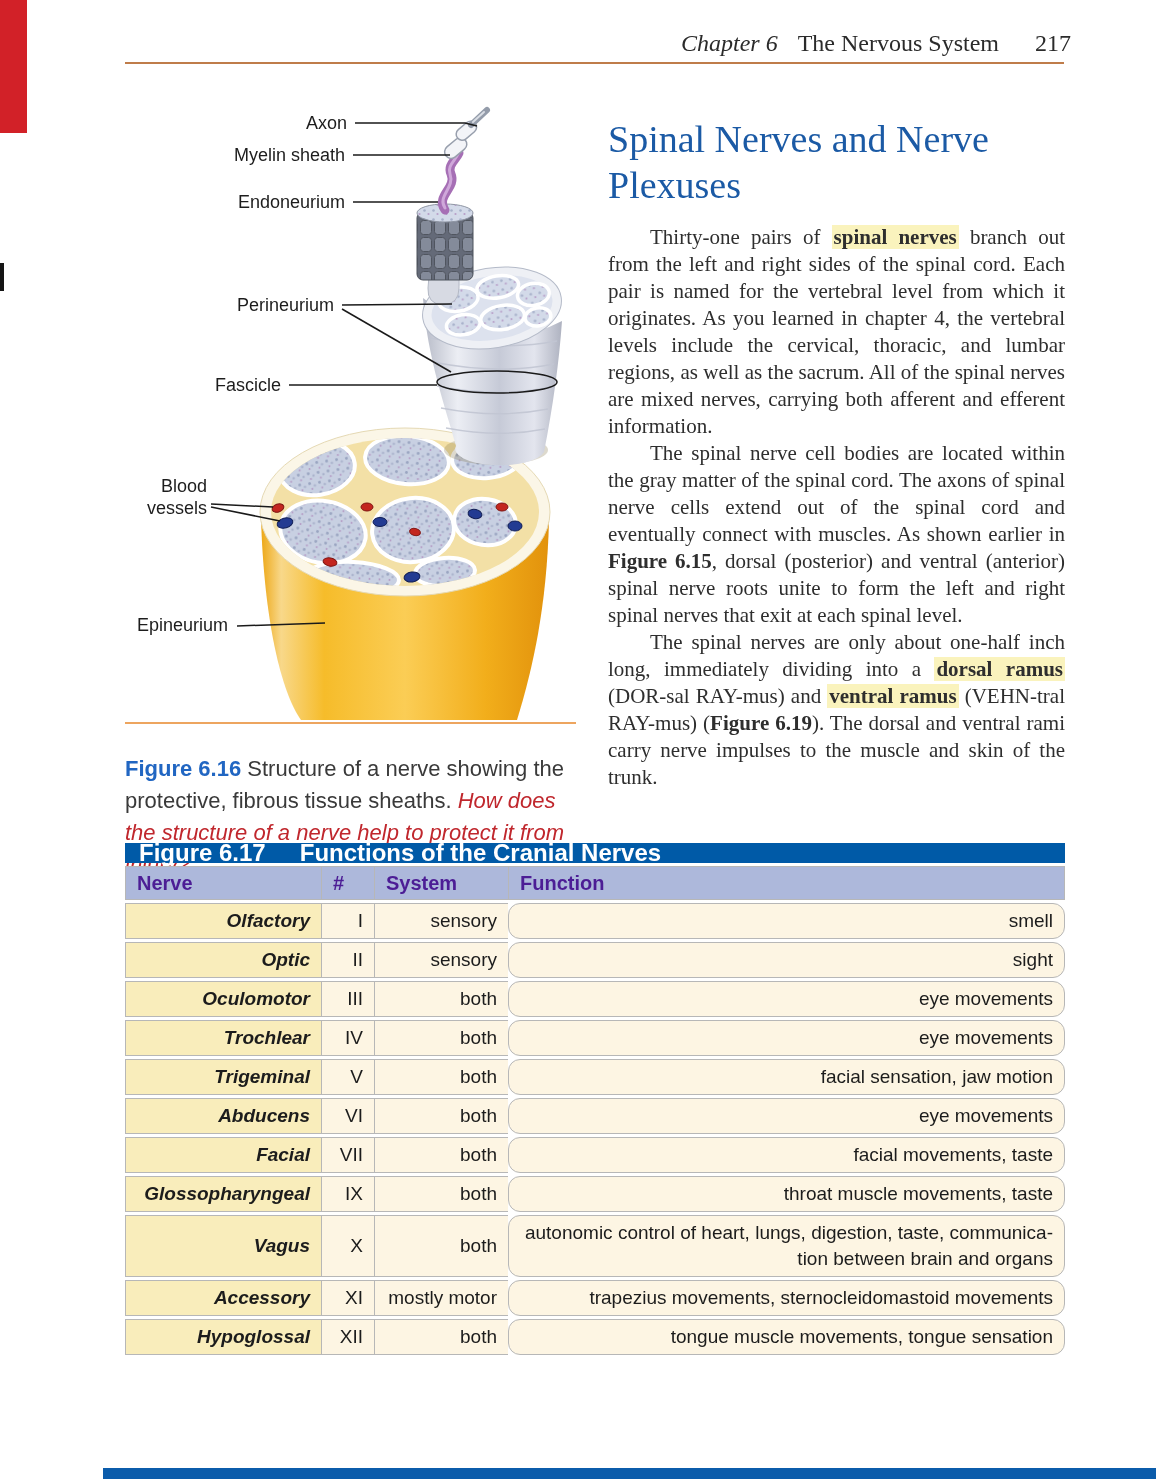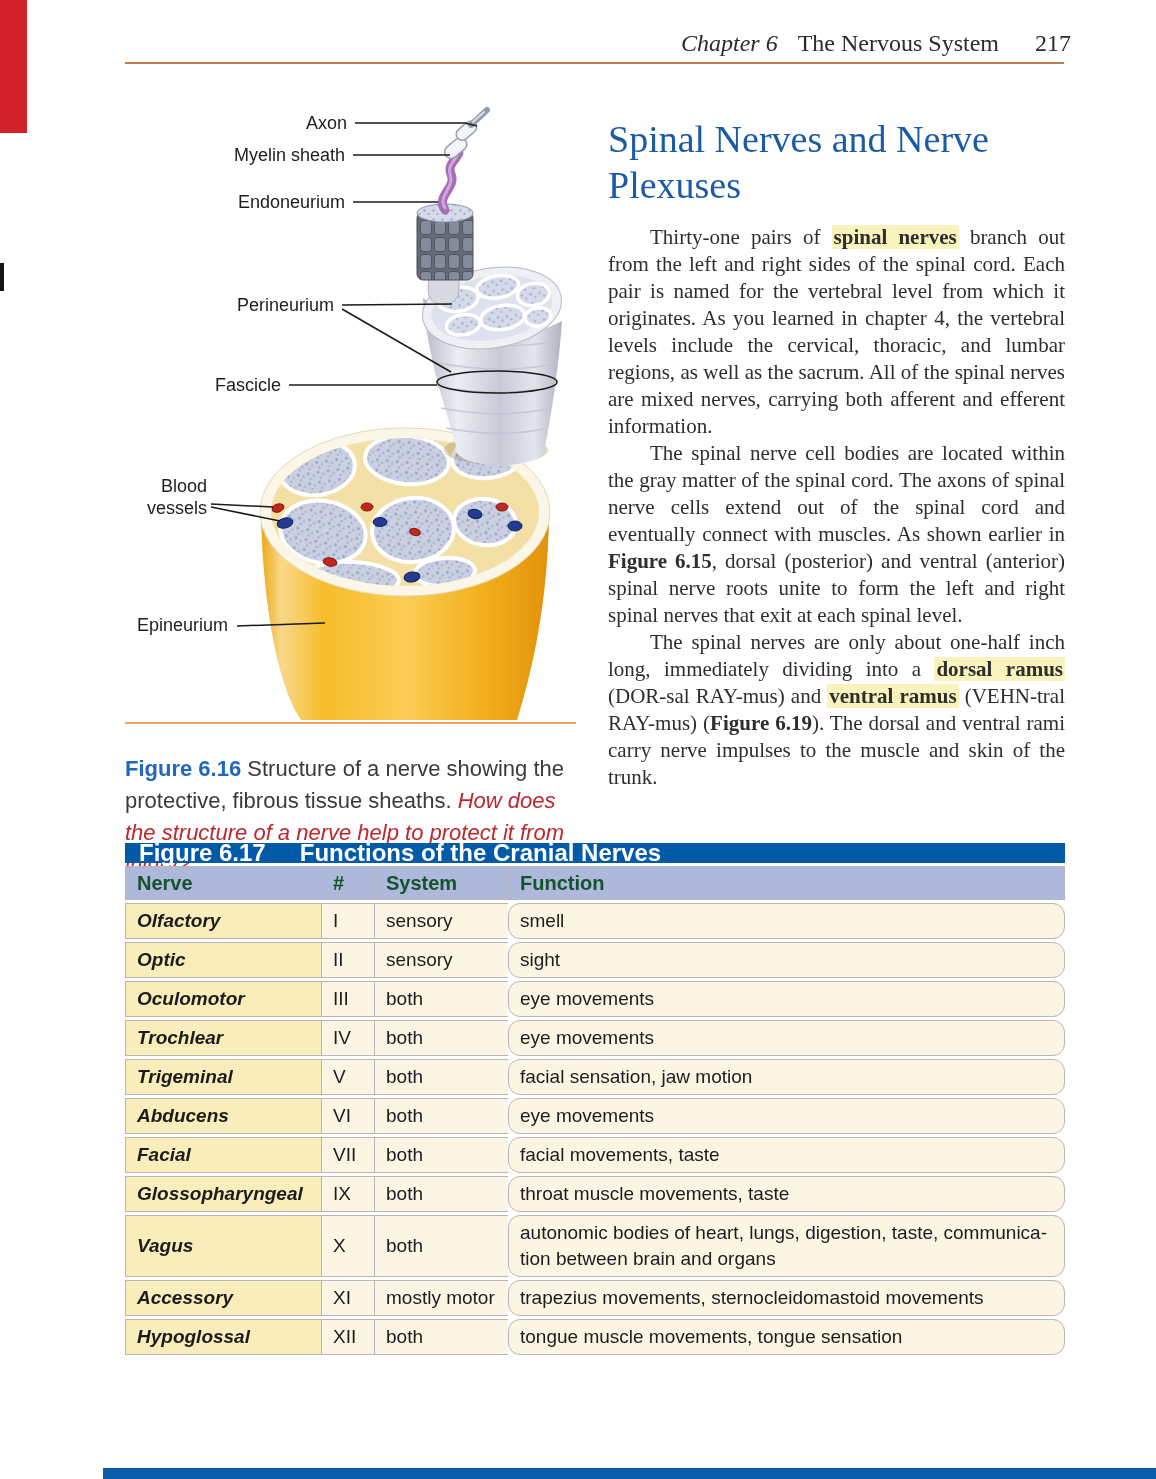--- a/index.html
+++ b/index.html
@@ -55,24 +55,25 @@
   }
   .table-title .t-name{margin-left:34px;}
   table.cranial{
     border-collapse:separate;border-spacing:0 3px;width:940px;table-layout:fixed;
     margin-top:0;
   }
   table.cranial th,table.cranial td{
     border:1px solid var(--table-border-gray,#b7b7b7);
     padding:4px 11px;vertical-align:middle;box-sizing:border-box;
     border-right-width:0;
+    text-align:right;
   }
   table.cranial th:last-child,table.cranial td:last-child{border-right-width:1px;}
   table.cranial th{
-    background:var(--table-header-row,#adb8db);color:#14532d;
+    background:var(--table-header-row,#adb8db);color:#4c1d95;
     font-size:20px;font-weight:bold;text-align:left;height:34px;
   }
   table.cranial td{font-size:19px;line-height:26px;height:36px;color:#1c1c1c;}
   td.col-nerve{background:var(--table-nerve-col,#f9edbb);font-weight:bold;font-style:italic;}
   td.col-num,td.col-system,td.col-func{background:var(--table-cell-bg,#fdf5e3);}
   td.col-func{white-space:pre-line;border-radius:12px;}
 </style>
 </head>
 <body>
 
@@ -305,21 +306,21 @@
           <tr>
             <td class="col-nerve">Glossopharyngeal</td>
             <td class="col-num">IX</td>
             <td class="col-system">both</td>
             <td class="col-func">throat muscle movements, taste</td>
           </tr>
           <tr>
             <td class="col-nerve">Vagus</td>
             <td class="col-num">X</td>
             <td class="col-system">both</td>
-            <td class="col-func">autonomic bodies of heart, lungs, digestion, taste, communica-
+            <td class="col-func">autonomic control of heart, lungs, digestion, taste, communica-
 tion between brain and organs</td>
           </tr>
           <tr>
             <td class="col-nerve">Accessory</td>
             <td class="col-num">XI</td>
             <td class="col-system">mostly motor</td>
             <td class="col-func">trapezius movements, sternocleidomastoid movements</td>
           </tr>
           <tr>
             <td class="col-nerve">Hypoglossal</td>

